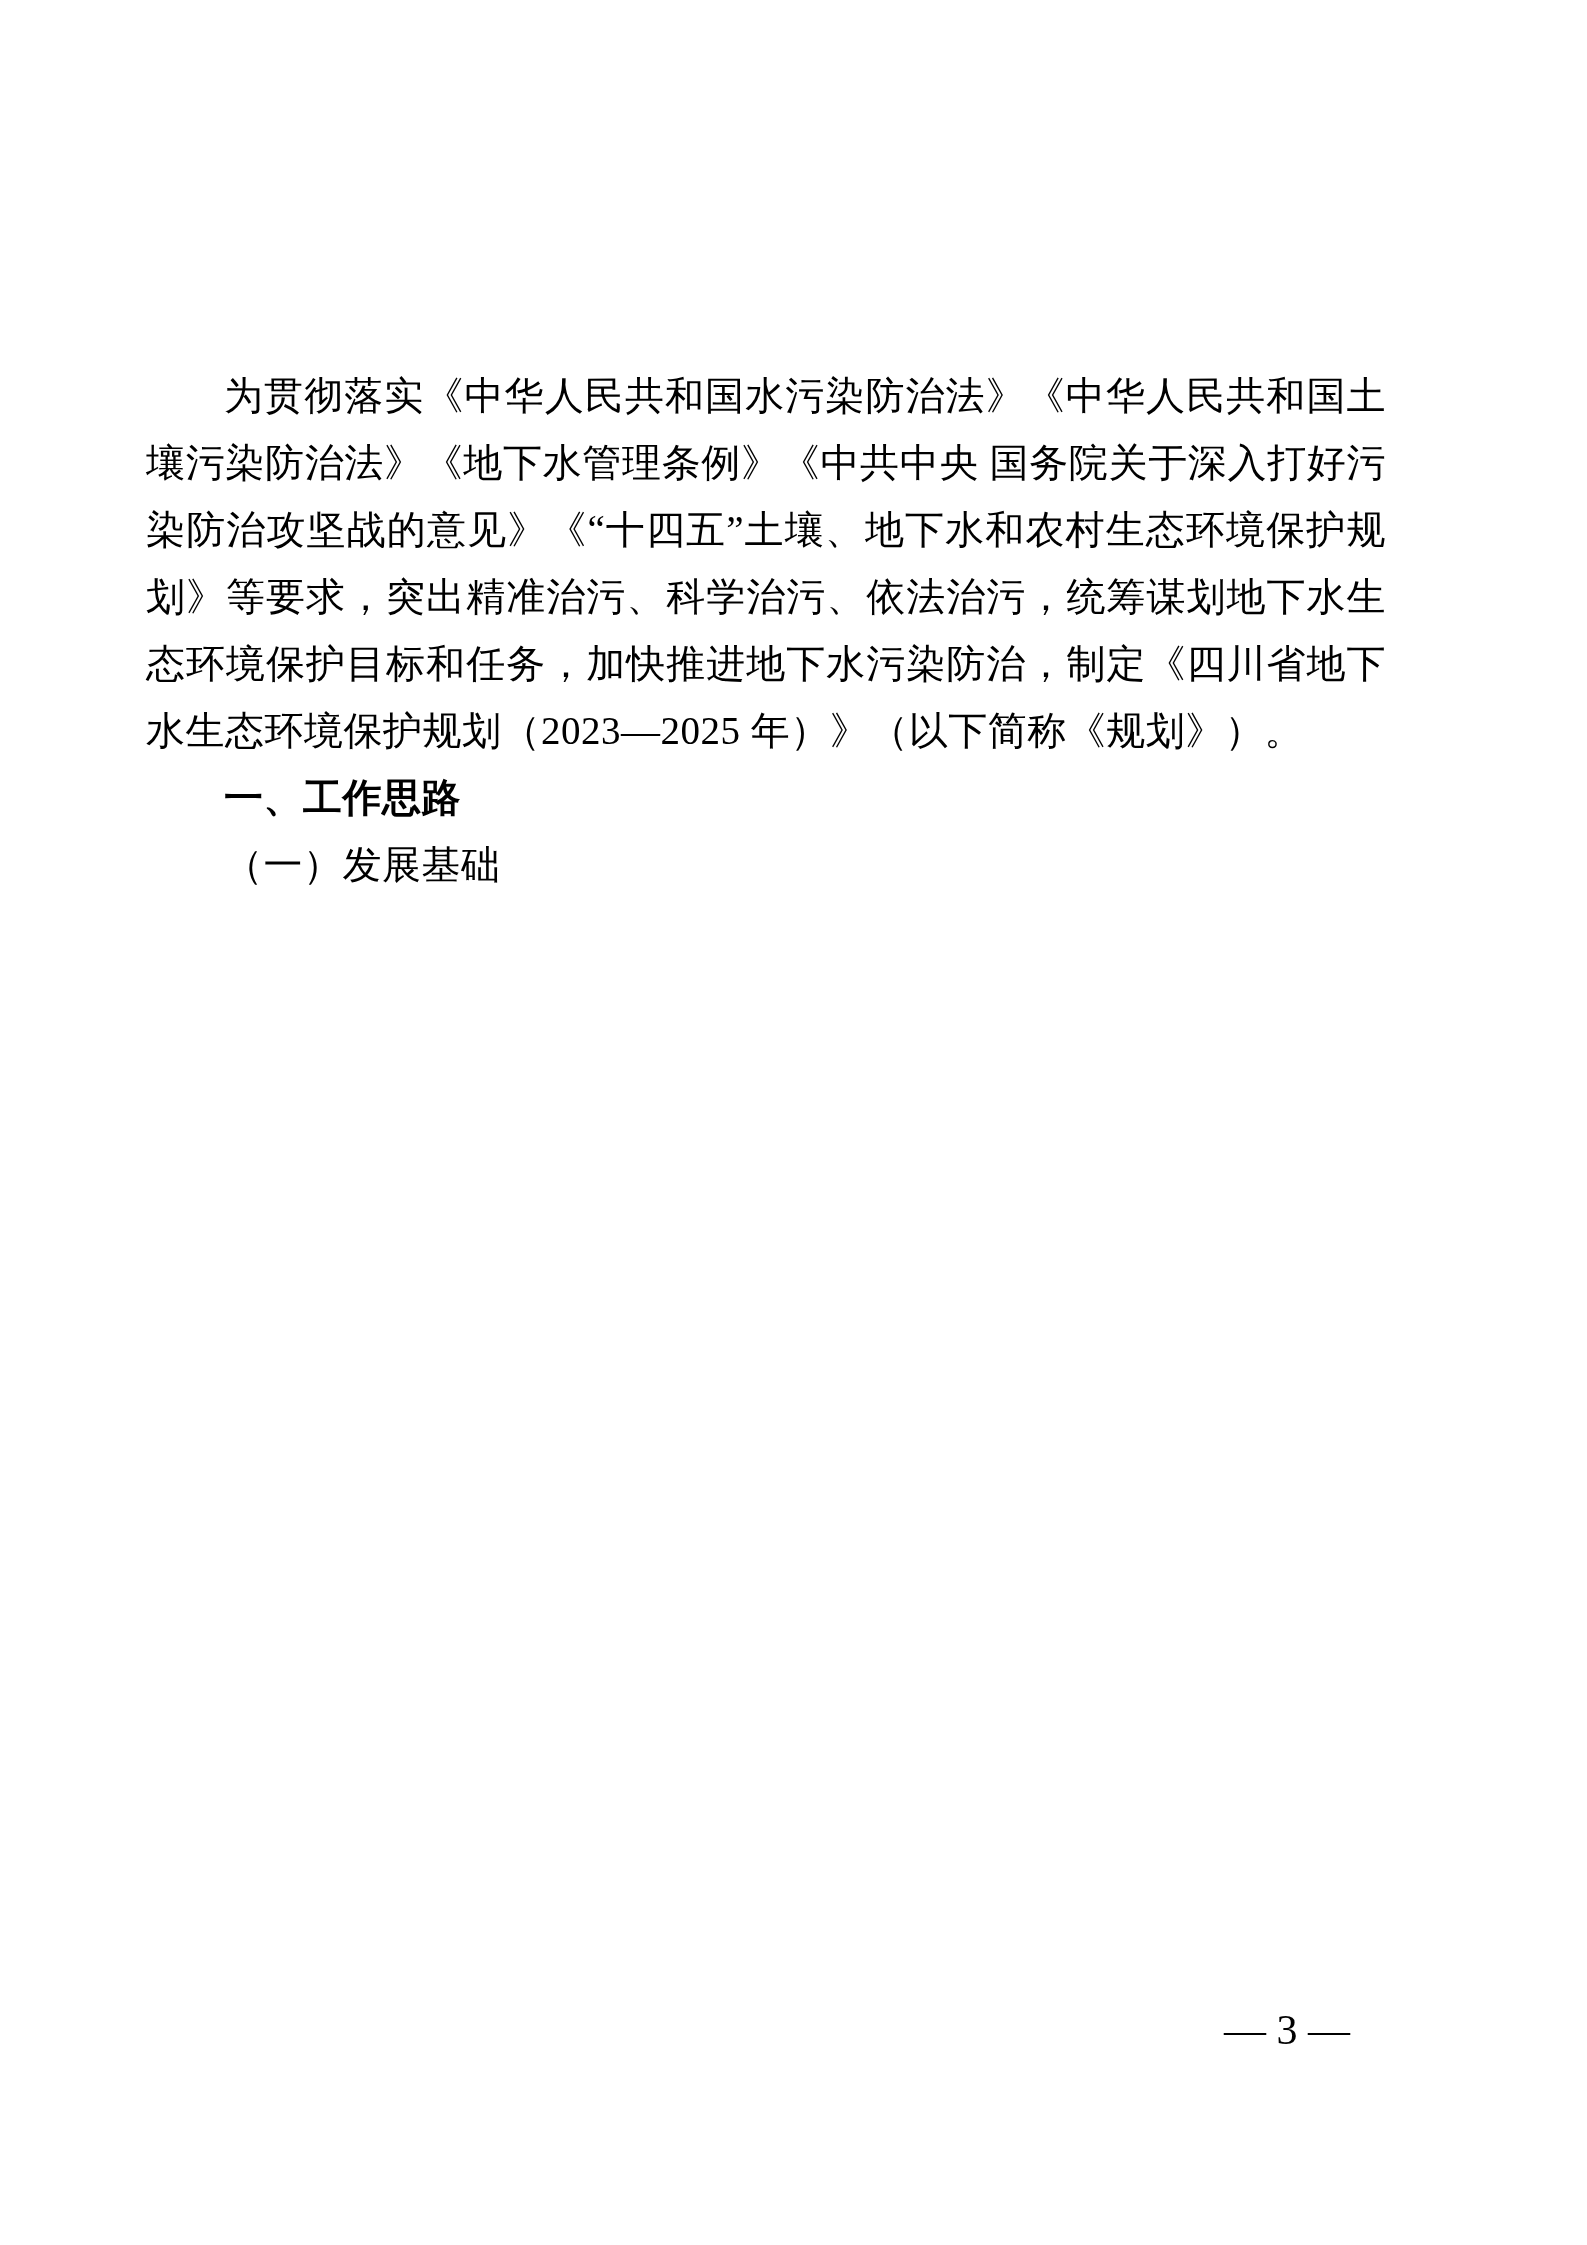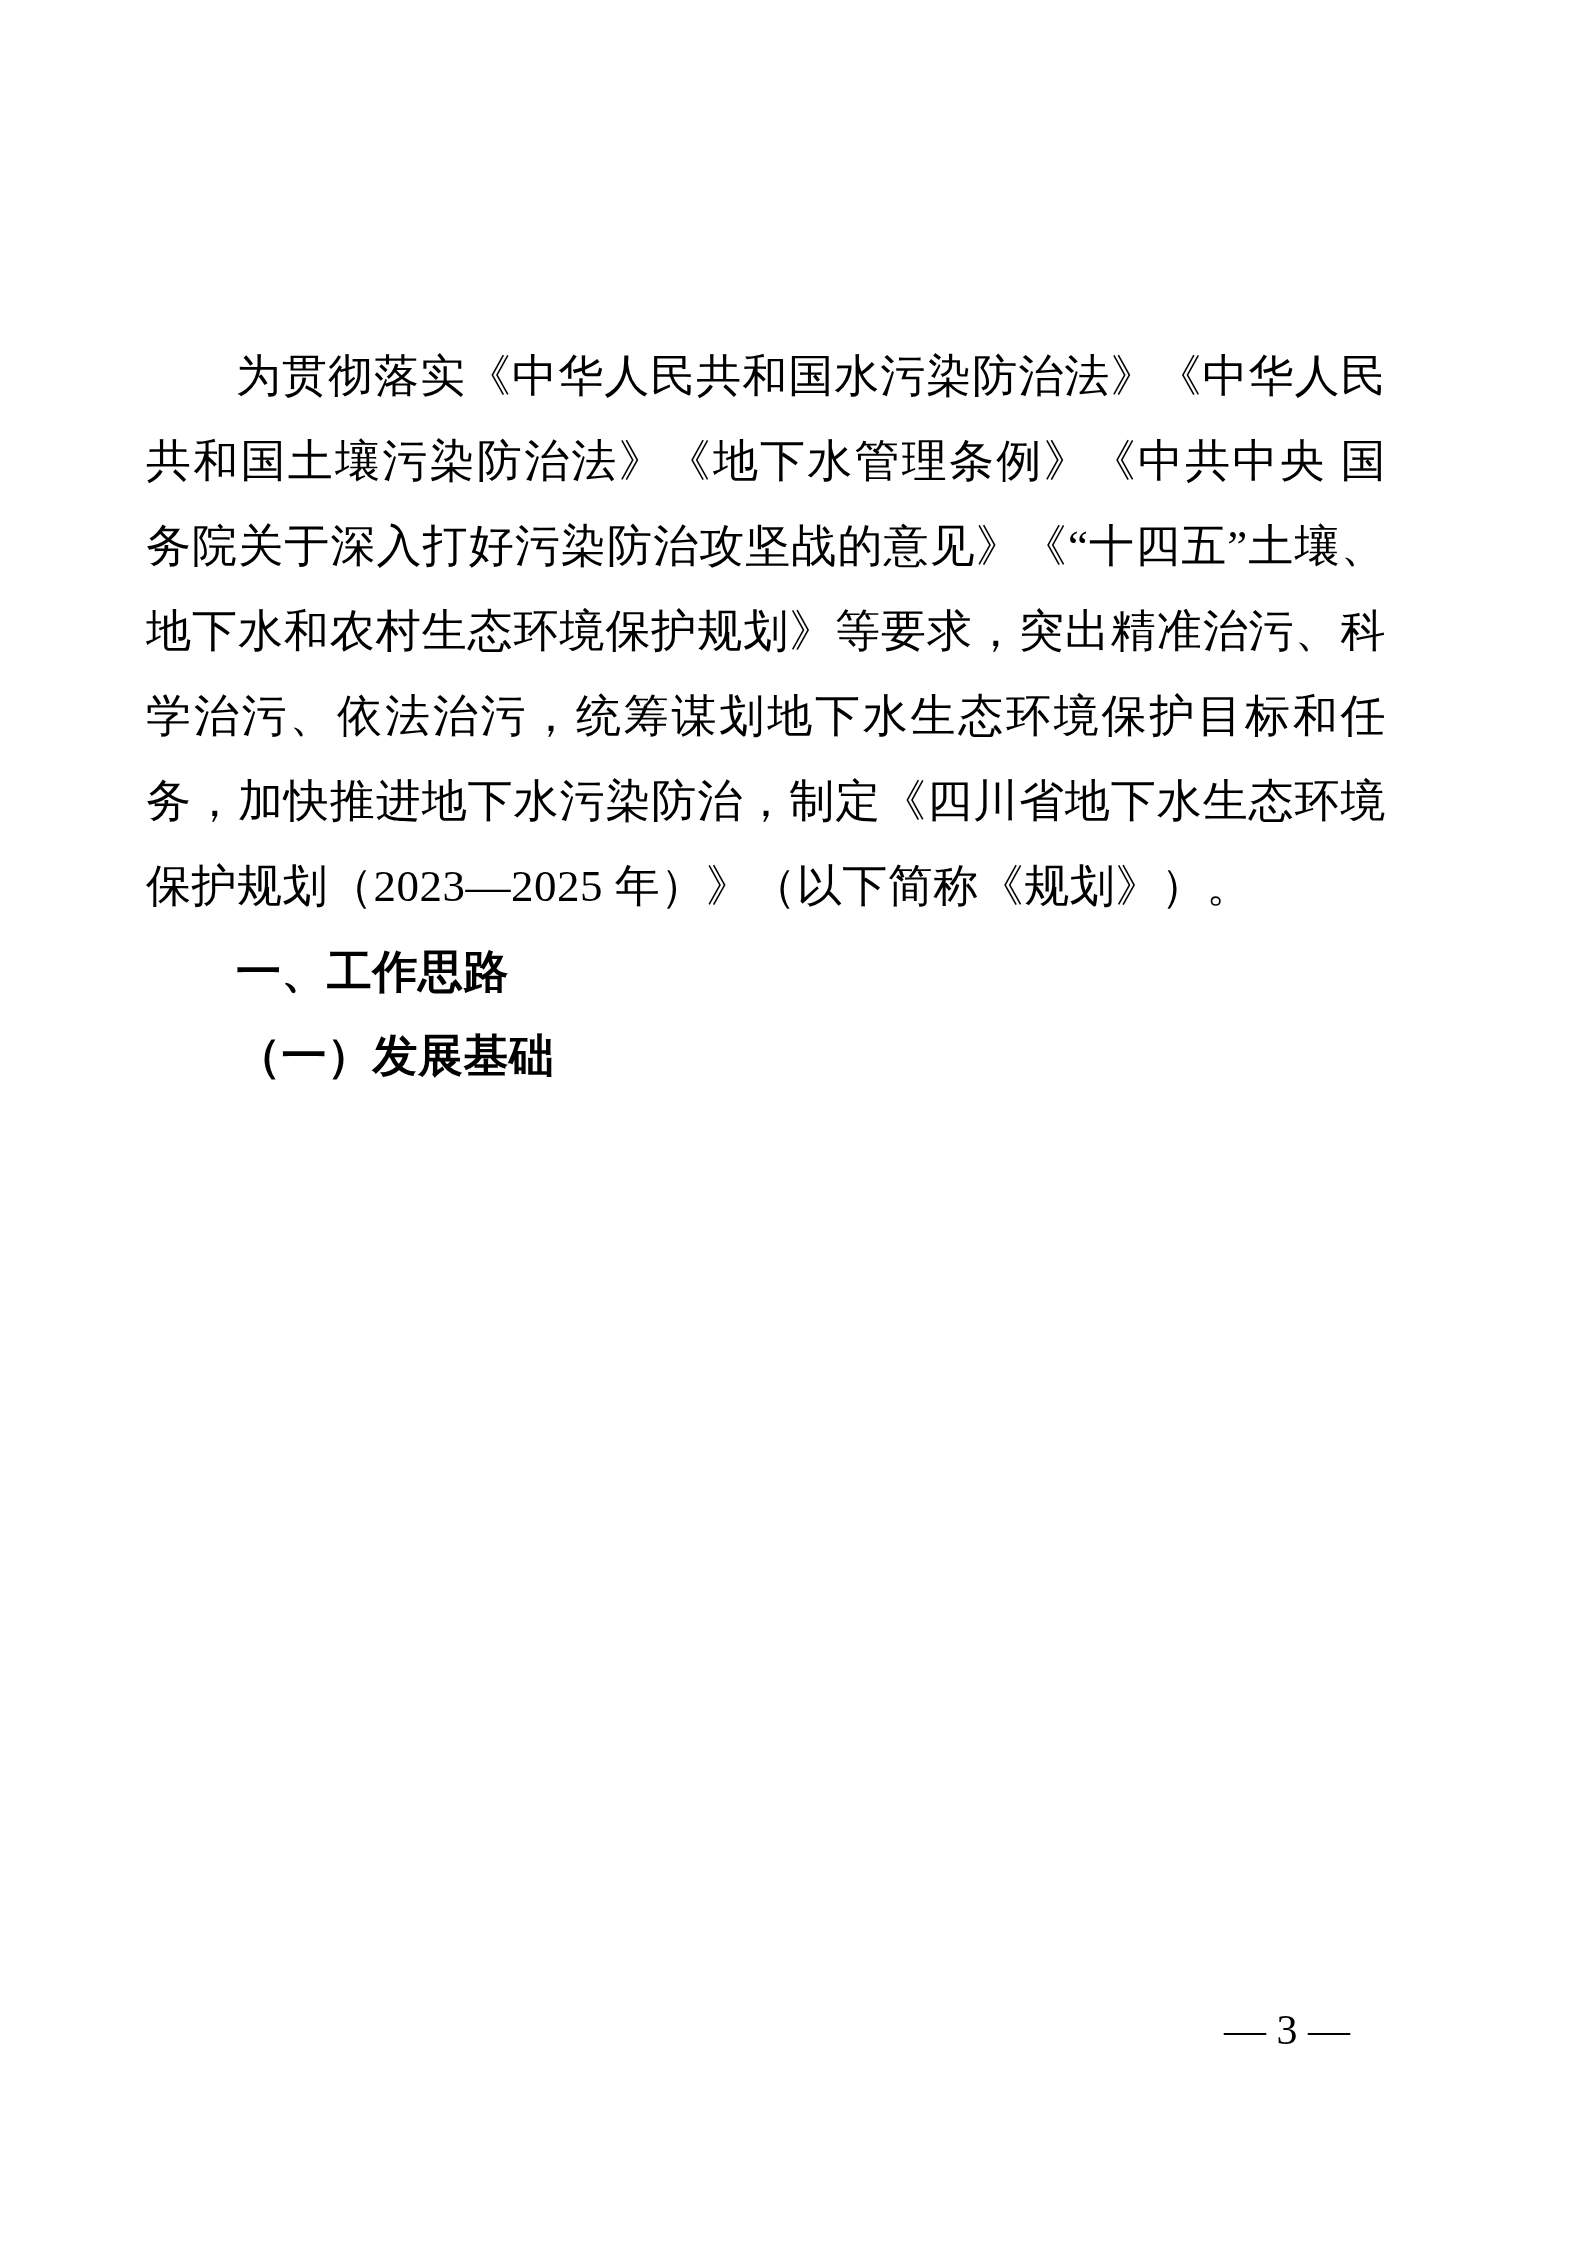--- a/index.html
+++ b/index.html
@@ -6,38 +6,38 @@
   .page{
     position:relative;
     width:1587px;height:2245px;
     background:#ffffff;
     margin:0 auto;
     overflow:hidden;
     color:#000;
   }
   .text-block{
     position:absolute;
-    left:146px;top:334px;
+    left:146px;top:362px;
     width:1240px;
     font-family:"Liberation Serif","DejaVu Serif",serif;
-    font-size:45px;
-    line-height:85px;
+    font-size:39px;
+    line-height:67px;
     text-align:justify;
     text-justify:inter-ideograph;
     letter-spacing:0.5px;
   }
   .text-block p{margin:0;padding:0;text-indent:2em;}
   p.body-para{font-weight:400;}
   p.h1{
     font-family:"Liberation Sans","DejaVu Sans",sans-serif;
     font-weight:700;
   }
   p.h2{
     font-family:"Liberation Serif","DejaVu Serif",serif;
-    font-weight:700;
+    font-weight:400;
   }
   .page-number{
     position:absolute;
     top:2003px;
     right:237px;
     font-family:"Liberation Serif","DejaVu Serif",serif;
     font-size:42px;
     line-height:54px;
     white-space:pre;
   }

